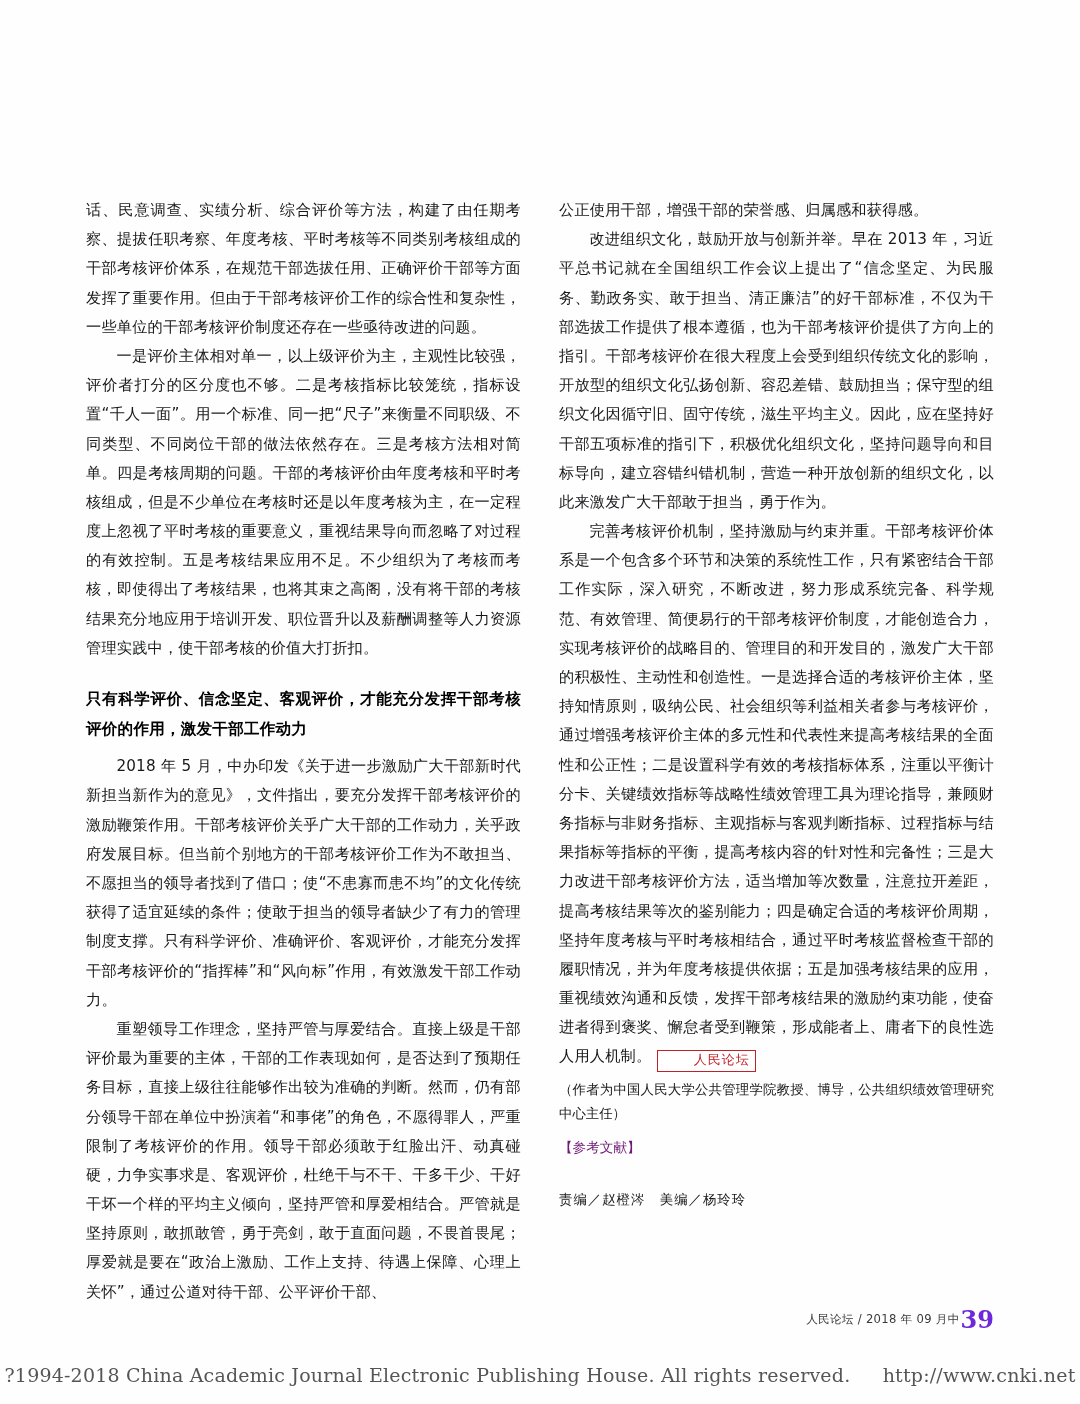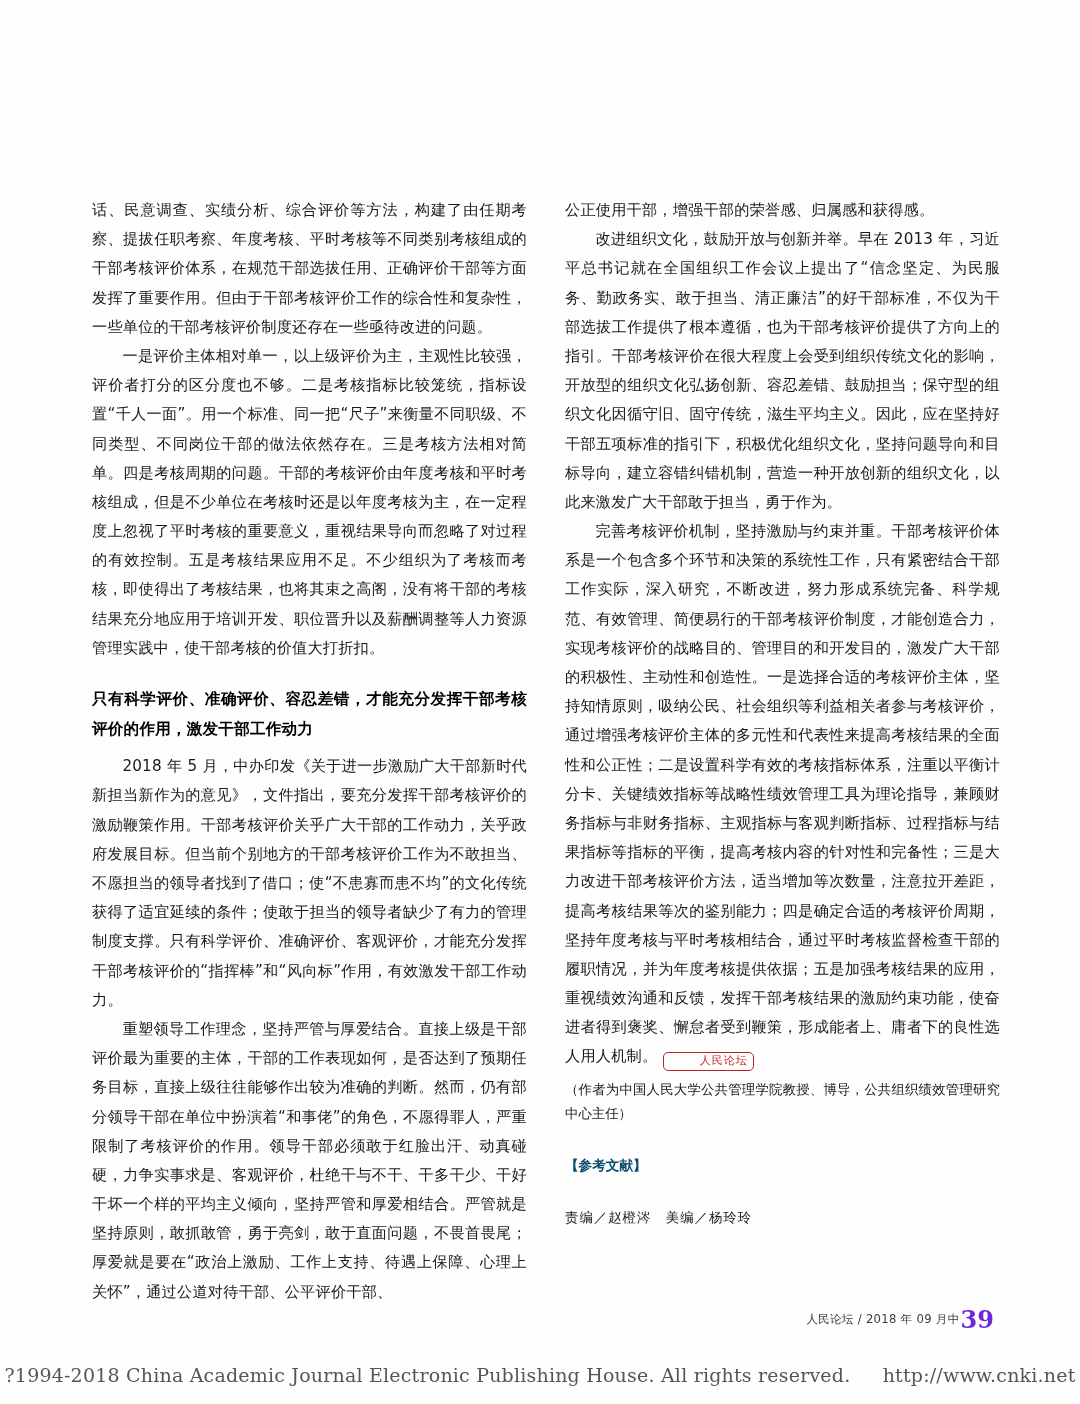--- a/index.html
+++ b/index.html
@@ -12,21 +12,21 @@
     overflow:hidden;
   }
   .page{
     position:absolute;
     left:0;top:0;
     width:1080px;height:1404px;
     background:#fefefe;
   }
   .columns{
     position:absolute;
-    left:92px;
+    left:86px;
     top:196px;
     width:908px;
     display:flex;
     gap:38px;
   }
   .col{
     width:435px;
   }
   p.body{
     margin:0 0 0 0;
@@ -49,25 +49,25 @@
   }
   .author-note{
     margin-top:6px;
     font-size:13.4px;
     line-height:1.85;
     font-family:Liberation Serif, serif;
     color:#17181a;
     text-align:justify;
   }
   .ref-head{
-    margin-top:30px;
+    margin-top:12px;
     font-size:13.6px;
     font-family:"DejaVu Serif","Liberation Serif",serif;
-    font-weight:bold;
-    color:#0c4a6e;
+    font-weight:normal;
+    color:#701a75;
   }
   .ref-item{
     margin-top:8px;
     font-size:13.4px;
     line-height:1.85;
     font-family:"DejaVu Serif","Liberation Serif",serif;
     text-align:justify;
     color:#17181a;
   }
   .editors{
@@ -77,26 +77,26 @@
     color:#17181a;
     letter-spacing:1px;
   }
   .stamp{
     display:inline-block;
     vertical-align:-3px;
     margin-left:6px;
     padding:1px 5px 2px 5px;
     border:1.6px solid #c02128;
     color:#c02128;
-    font-size:11px;
+    font-size:13px;
     line-height:1.25;
     letter-spacing:1px;
     font-family:"DejaVu Serif","Liberation Serif",serif;
     background:#fff;
-    border-radius:5px;
+    border-radius:0;
   }
   .footer-right{
     position:absolute;
     right:86px;
     bottom:72px;
     display:flex;
     align-items:flex-end;
     gap:1px;
     color:#2b2b2b;
   }
@@ -131,21 +131,21 @@
 </head>
 <body>
 
 <div class="page">
 
   <div class="columns">
 
     <div class="col">
       <p class="body">话、民意调查、实绩分析、综合评价等方法，构建了由任期考察、提拔任职考察、年度考核、平时考核等不同类别考核组成的干部考核评价体系，在规范干部选拔任用、正确评价干部等方面发挥了重要作用。但由于干部考核评价工作的综合性和复杂性，一些单位的干部考核评价制度还存在一些亟待改进的问题。</p>
       <p class="body indent">一是评价主体相对单一，以上级评价为主，主观性比较强，评价者打分的区分度也不够。二是考核指标比较笼统，指标设置“千人一面”。用一个标准、同一把“尺子”来衡量不同职级、不同类型、不同岗位干部的做法依然存在。三是考核方法相对简单。四是考核周期的问题。干部的考核评价由年度考核和平时考核组成，但是不少单位在考核时还是以年度考核为主，在一定程度上忽视了平时考核的重要意义，重视结果导向而忽略了对过程的有效控制。五是考核结果应用不足。不少组织为了考核而考核，即使得出了考核结果，也将其束之高阁，没有将干部的考核结果充分地应用于培训开发、职位晋升以及薪酬调整等人力资源管理实践中，使干部考核的价值大打折扣。</p>
-      <h2 class="sub">只有科学评价、准确评价、容忍差错，才能充分发挥干部考核评价的作用，激发干部工作动力</h2>
+      <h2 class="sub">只有科学评价、信念坚定、客观评价，才能充分发挥干部考核评价的作用，激发干部工作动力</h2>
       <p class="body indent">2018 年 5 月，中办印发《关于进一步激励广大干部新时代新担当新作为的意见》，文件指出，要充分发挥干部考核评价的激励鞭策作用。干部考核评价关乎广大干部的工作动力，关乎政府发展目标。但当前个别地方的干部考核评价工作为不敢担当、不愿担当的领导者找到了借口；使“不患寡而患不均”的文化传统获得了适宜延续的条件；使敢于担当的领导者缺少了有力的管理制度支撑。只有科学评价、准确评价、客观评价，才能充分发挥干部考核评价的“指挥棒”和“风向标”作用，有效激发干部工作动力。</p>
       <p class="body indent">重塑领导工作理念，坚持严管与厚爱结合。直接上级是干部评价最为重要的主体，干部的工作表现如何，是否达到了预期任务目标，直接上级往往能够作出较为准确的判断。然而，仍有部分领导干部在单位中扮演着“和事佬”的角色，不愿得罪人，严重限制了考核评价的作用。领导干部必须敢于红脸出汗、动真碰硬，力争实事求是、客观评价，杜绝干与不干、干多干少、干好干坏一个样的平均主义倾向，坚持严管和厚爱相结合。严管就是坚持原则，敢抓敢管，勇于亮剑，敢于直面问题，不畏首畏尾；厚爱就是要在“政治上激励、工作上支持、待遇上保障、心理上关怀”，通过公道对待干部、公平评价干部、</p>
     </div>
 
     <div class="col">
       <p class="body">公正使用干部，增强干部的荣誉感、归属感和获得感。</p>
       <p class="body indent">改进组织文化，鼓励开放与创新并举。早在 2013 年，习近平总书记就在全国组织工作会议上提出了“信念坚定、为民服务、勤政务实、敢于担当、清正廉洁”的好干部标准，不仅为干部选拔工作提供了根本遵循，也为干部考核评价提供了方向上的指引。干部考核评价在很大程度上会受到组织传统文化的影响，开放型的组织文化弘扬创新、容忍差错、鼓励担当；保守型的组织文化因循守旧、固守传统，滋生平均主义。因此，应在坚持好干部五项标准的指引下，积极优化组织文化，坚持问题导向和目标导向，建立容错纠错机制，营造一种开放创新的组织文化，以此来激发广大干部敢于担当，勇于作为。</p>
       <p class="body indent"><span>完善考核评价机制，坚持激励与约束并重。干部考核评价体系是一个包含多个环节和决策的系统性工作，只有紧密结合干部工作实际，深入研究，不断改进，努力形成系统完备、科学规范、有效管理、简便易行的干部考核评价制度，才能创造合力，实现考核评价的战略目的、管理目的和开发目的，激发广大干部的积极性、主动性和创造性。一是选择合适的考核评价主体，坚持知情原则，吸纳公民、社会组织等利益相关者参与考核评价，通过增强考核评价主体的多元性和代表性来提高考核结果的全面性和公正性；二是设置科学有效的考核指标体系，注重以平衡计分卡、关键绩效指标等战略性绩效管理工具为理论指导，兼顾财务指标与非财务指标、主观指标与客观判断指标、过程指标与结果指标等指标的平衡，提高考核内容的针对性和完备性；三是大力改进干部考核评价方法，适当增加等次数量，注意拉开差距，提高考核结果等次的鉴别能力；四是确定合适的考核评价周期，坚持年度考核与平时考核相结合，通过平时考核监督检查干部的履职情况，并为年度考核提供依据；五是加强考核结果的应用，重视绩效沟通和反馈，发挥干部考核结果的激励约束功能，使奋进者得到褒奖、懈怠者受到鞭策，形成能者上、庸者下的良性选人用人机制。</span><span class="stamp">人民论坛</span></p>
       <div class="author-note">（作者为中国人民大学公共管理学院教授、博导，公共组织绩效管理研究中心主任）</div>
 

